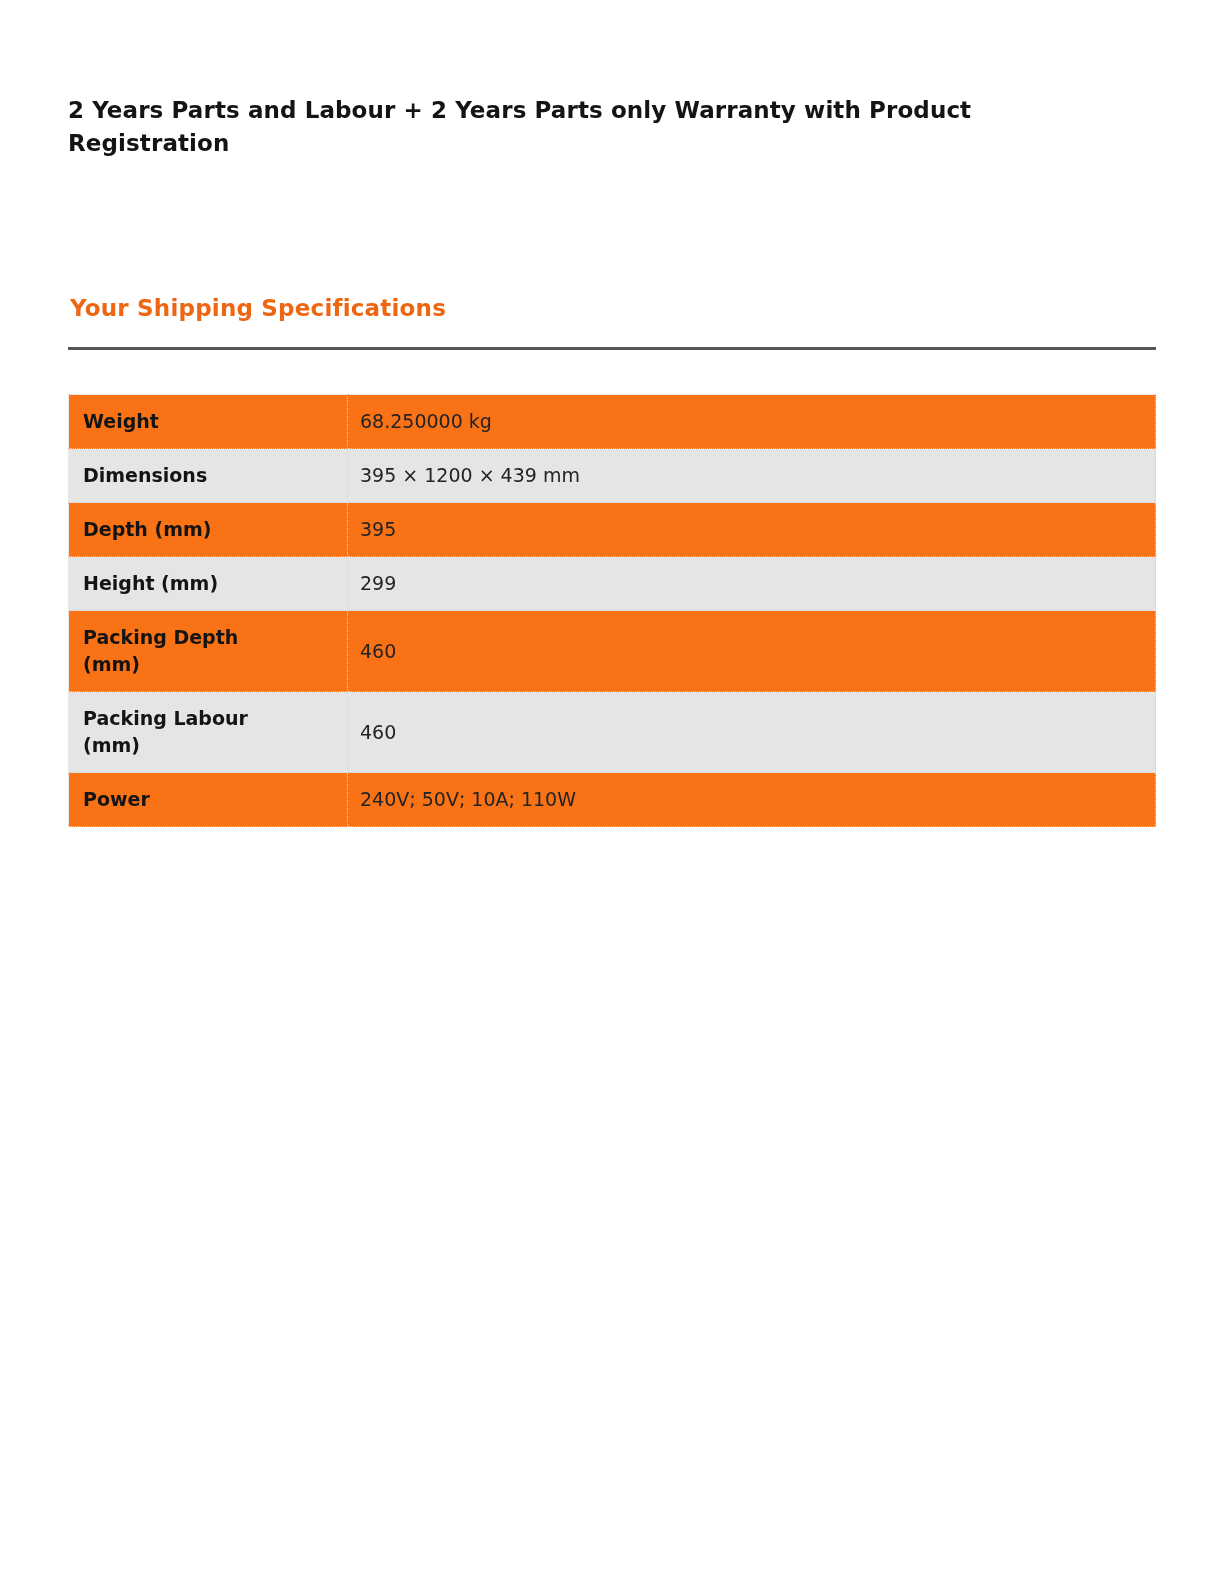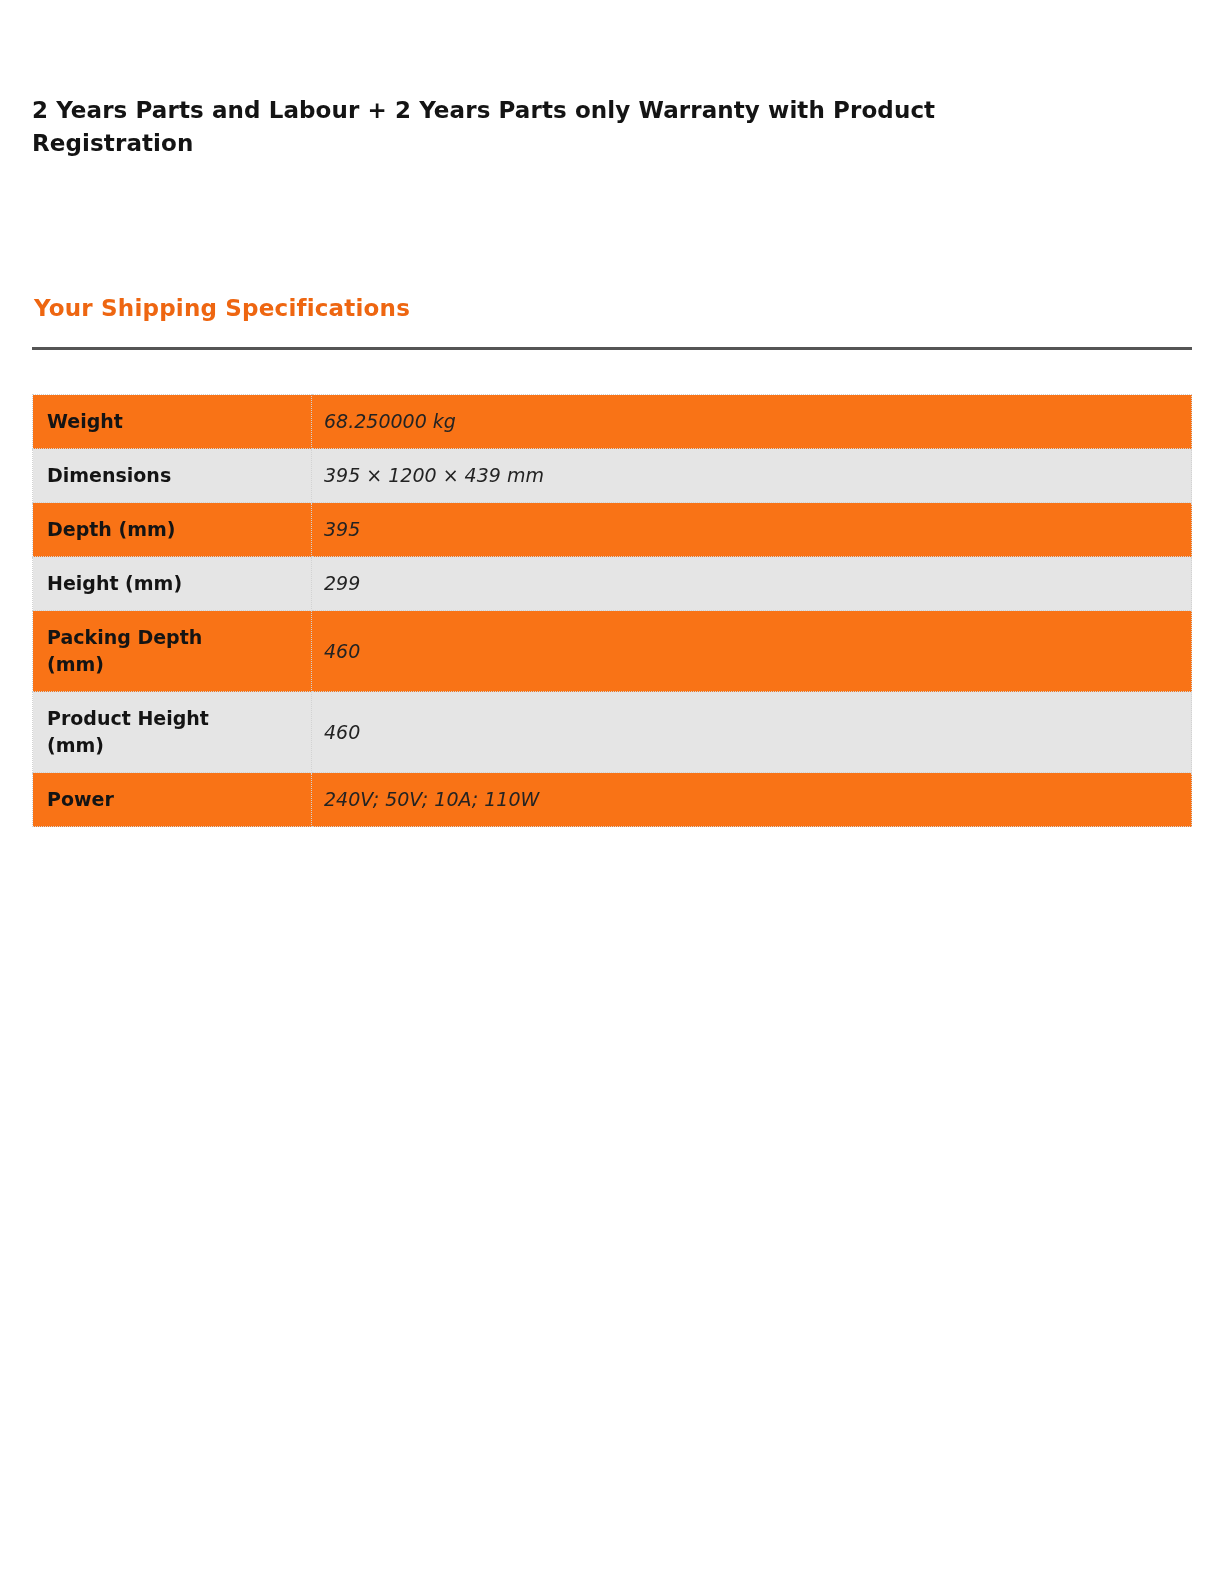--- a/index.html
+++ b/index.html
@@ -12,21 +12,21 @@
     background: #ffffff;
     font-family: "DejaVu Sans", "Liberation Sans", sans-serif;
     color: #1a1a1a;
     -webkit-font-smoothing: antialiased;
   }
   .page {
     position: relative;
     width: 1224px;
     height: 1584px;
     box-sizing: border-box;
-    padding: 0 32px;
+    padding: 0 68px;
   }
   .warranty-heading {
     margin: 0;
     padding-top: 94px;
     font-size: 23px;
     line-height: 1.42;
     font-weight: bold;
     color: #141414;
     letter-spacing: 0.1px;
     max-width: 980px;
@@ -63,21 +63,20 @@
   }
   table.spec-table td.label {
     width: 250px;
     font-weight: bold;
     font-size: 19px;
     line-height: 1.42;
     color: #141414;
     padding-left: 14px;
   }
   table.spec-table td.value {
-    font-style: italic;
     font-size: 19px;
     line-height: 1.42;
     color: #232323;
     padding-left: 12px;
   }
   .lbl-wrap {
     display: block;
     max-width: 190px;
   }
 </style>
@@ -119,21 +118,21 @@
         <td class="value">299</td>
       </tr>
       <tr class="row-even">
         <td class="label">
             <span class="lbl-wrap">Packing Depth (mm)</span>
           </td>
         <td class="value">460</td>
       </tr>
       <tr class="row-odd">
         <td class="label">
-            <span class="lbl-wrap">Product Height (mm)</span>
+            <span class="lbl-wrap">Packing Labour (mm)</span>
           </td>
         <td class="value">460</td>
       </tr>
       <tr class="row-even">
         <td class="label">
             <span class="lbl-wrap">Power</span>
           </td>
         <td class="value">240V; 50V; 10A; 110W</td>
       </tr>
     </tbody>

